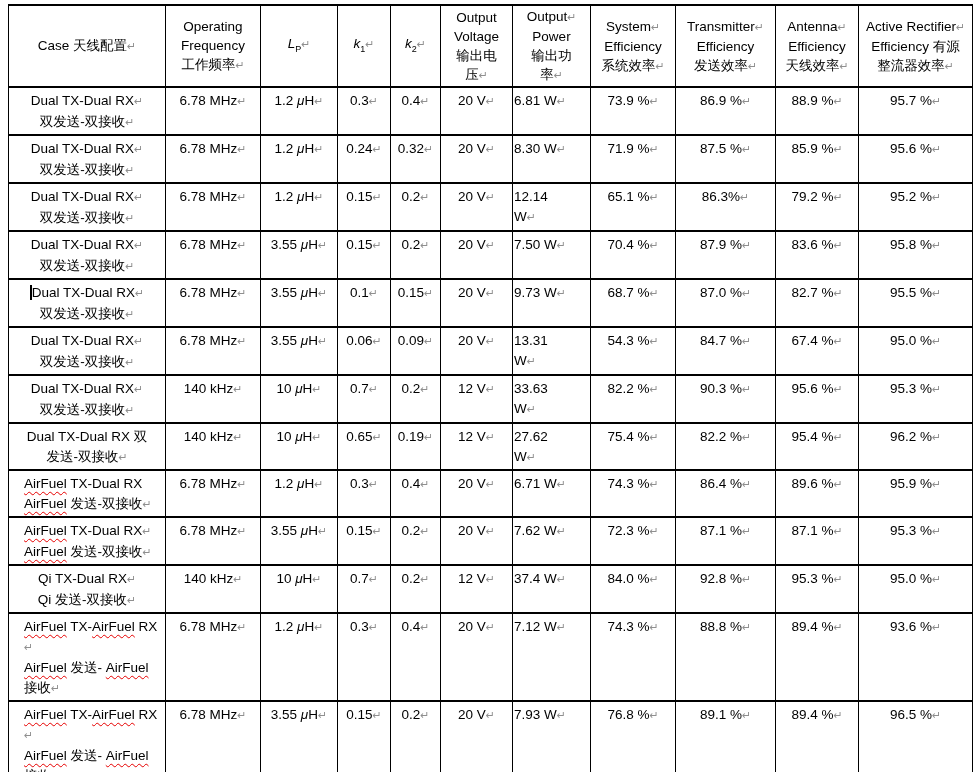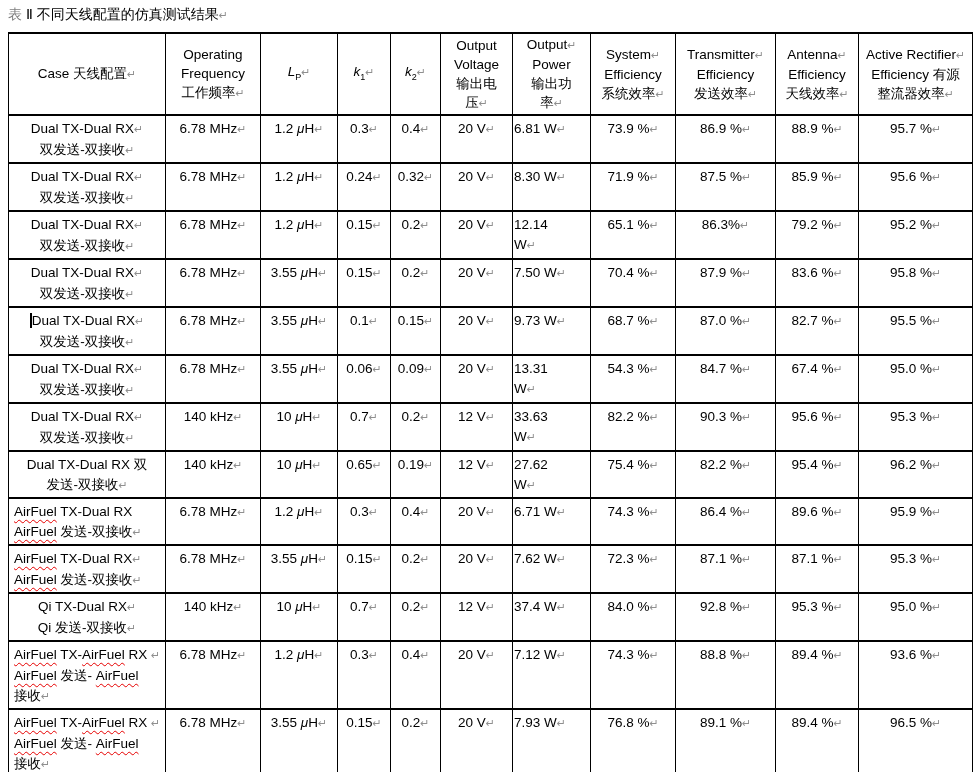--- a/index.html
+++ b/index.html
@@ -6,33 +6,32 @@
   body{width:980px;height:772px;font-family:"Liberation Sans","DejaVu Sans",sans-serif;color:#000;}
   .page{padding:4px 0 0 8px;}
   .caption{margin:0 0 6px 0;font-size:14px;line-height:20px;}
   .cap-label{color:#7f7f7f;}
   table{border-collapse:collapse;table-layout:fixed;}
   th,td{border:1px solid #000;border-top-width:2px;border-bottom-width:2px;
         font-weight:normal;font-size:13.5px;padding:1px 3px;overflow:hidden;}
   thead th{text-align:center;vertical-align:middle;line-height:19px;}
   tbody td{text-align:center;vertical-align:top;line-height:20px;padding-top:3px;}
   td.c-pow{text-align:left;padding-left:1px;}
-  td.al-left{text-align:left;padding-left:5px;}
+  td.al-left{text-align:left;padding-left:15px;}
   .mark{color:#8f8f8f;font-size:11px;font-family:"DejaVu Sans",sans-serif;}
   sub{font-size:9px;}
   i{font-style:italic;}
   .sq{text-decoration:underline;text-decoration-style:wavy;text-decoration-color:#e60000;
       text-decoration-thickness:1px;text-underline-offset:3px;}
   .caret{display:inline-block;width:0;height:15px;border-left:2px solid #000;vertical-align:-3px;}
 </style>
 </head>
 <body>
 
 <div class="page">
-  <p class="caption"><span class="cap-label">表 </span><span>Ⅱ</span><span> 不同天线配置的仿真测试结果</span><span class="mark">↵</span></p>
 
   <table id="tbl">
     <colgroup id="cols">
         <col style="width: 157px;">
         <col style="width: 95px;">
         <col style="width: 77px;">
         <col style="width: 53px;">
         <col style="width: 50px;">
         <col style="width: 72px;">
         <col style="width: 78px;">

